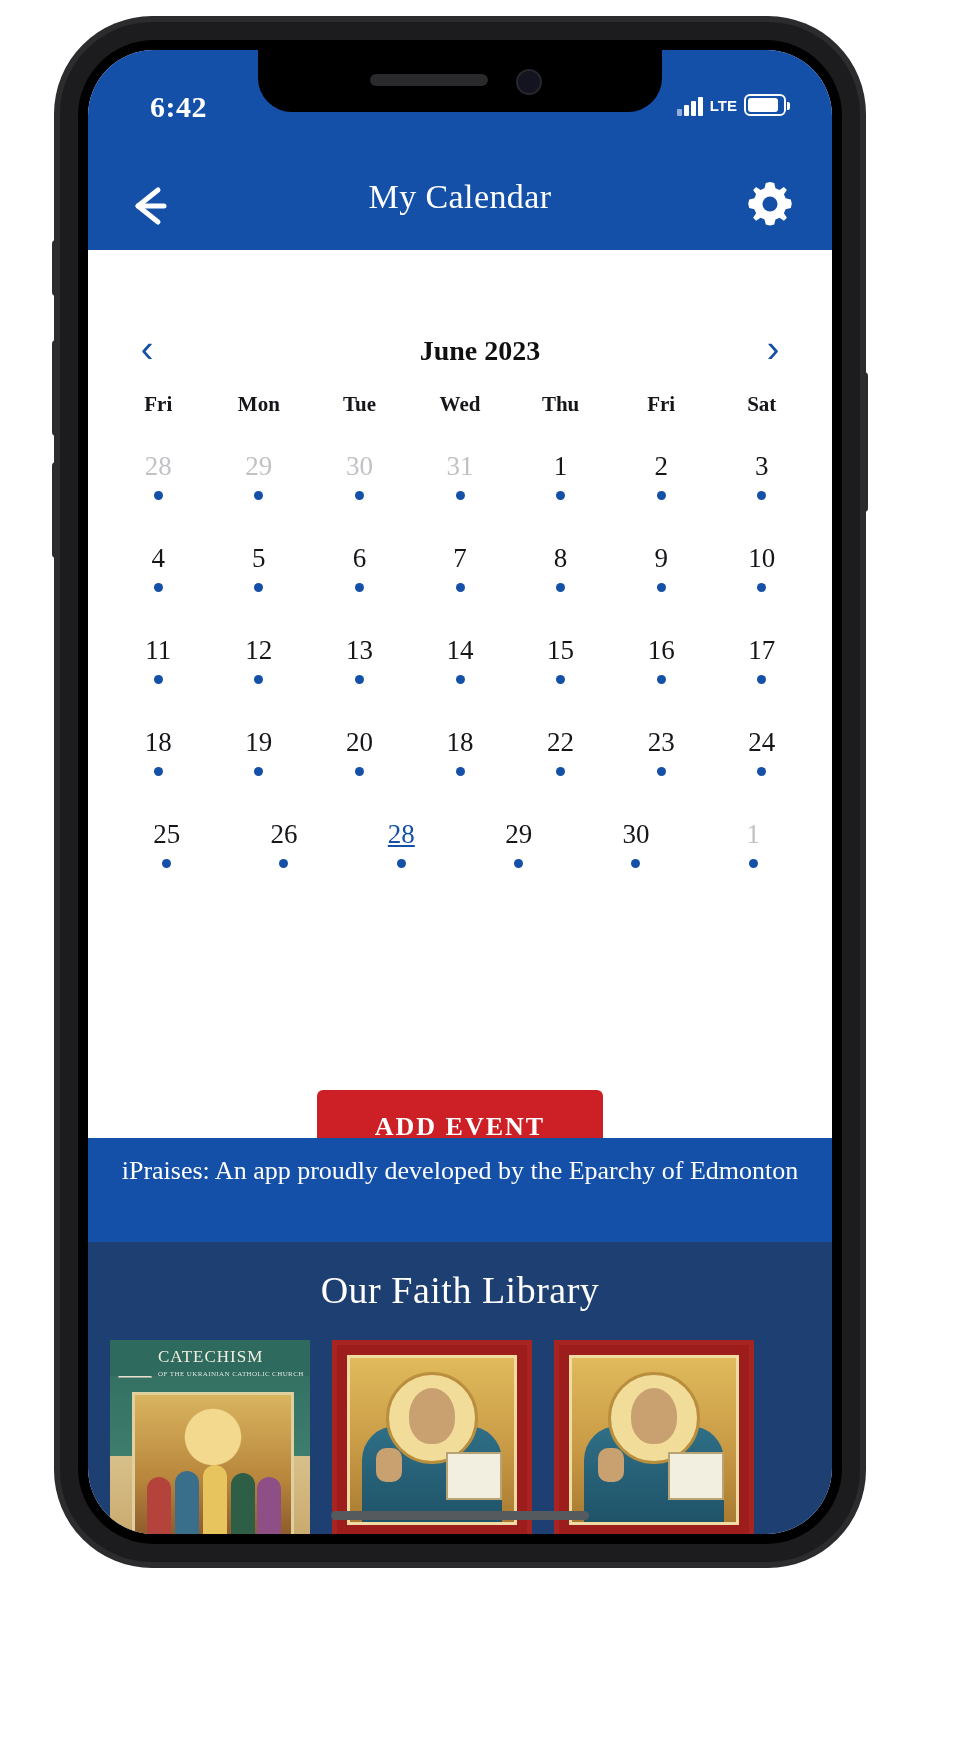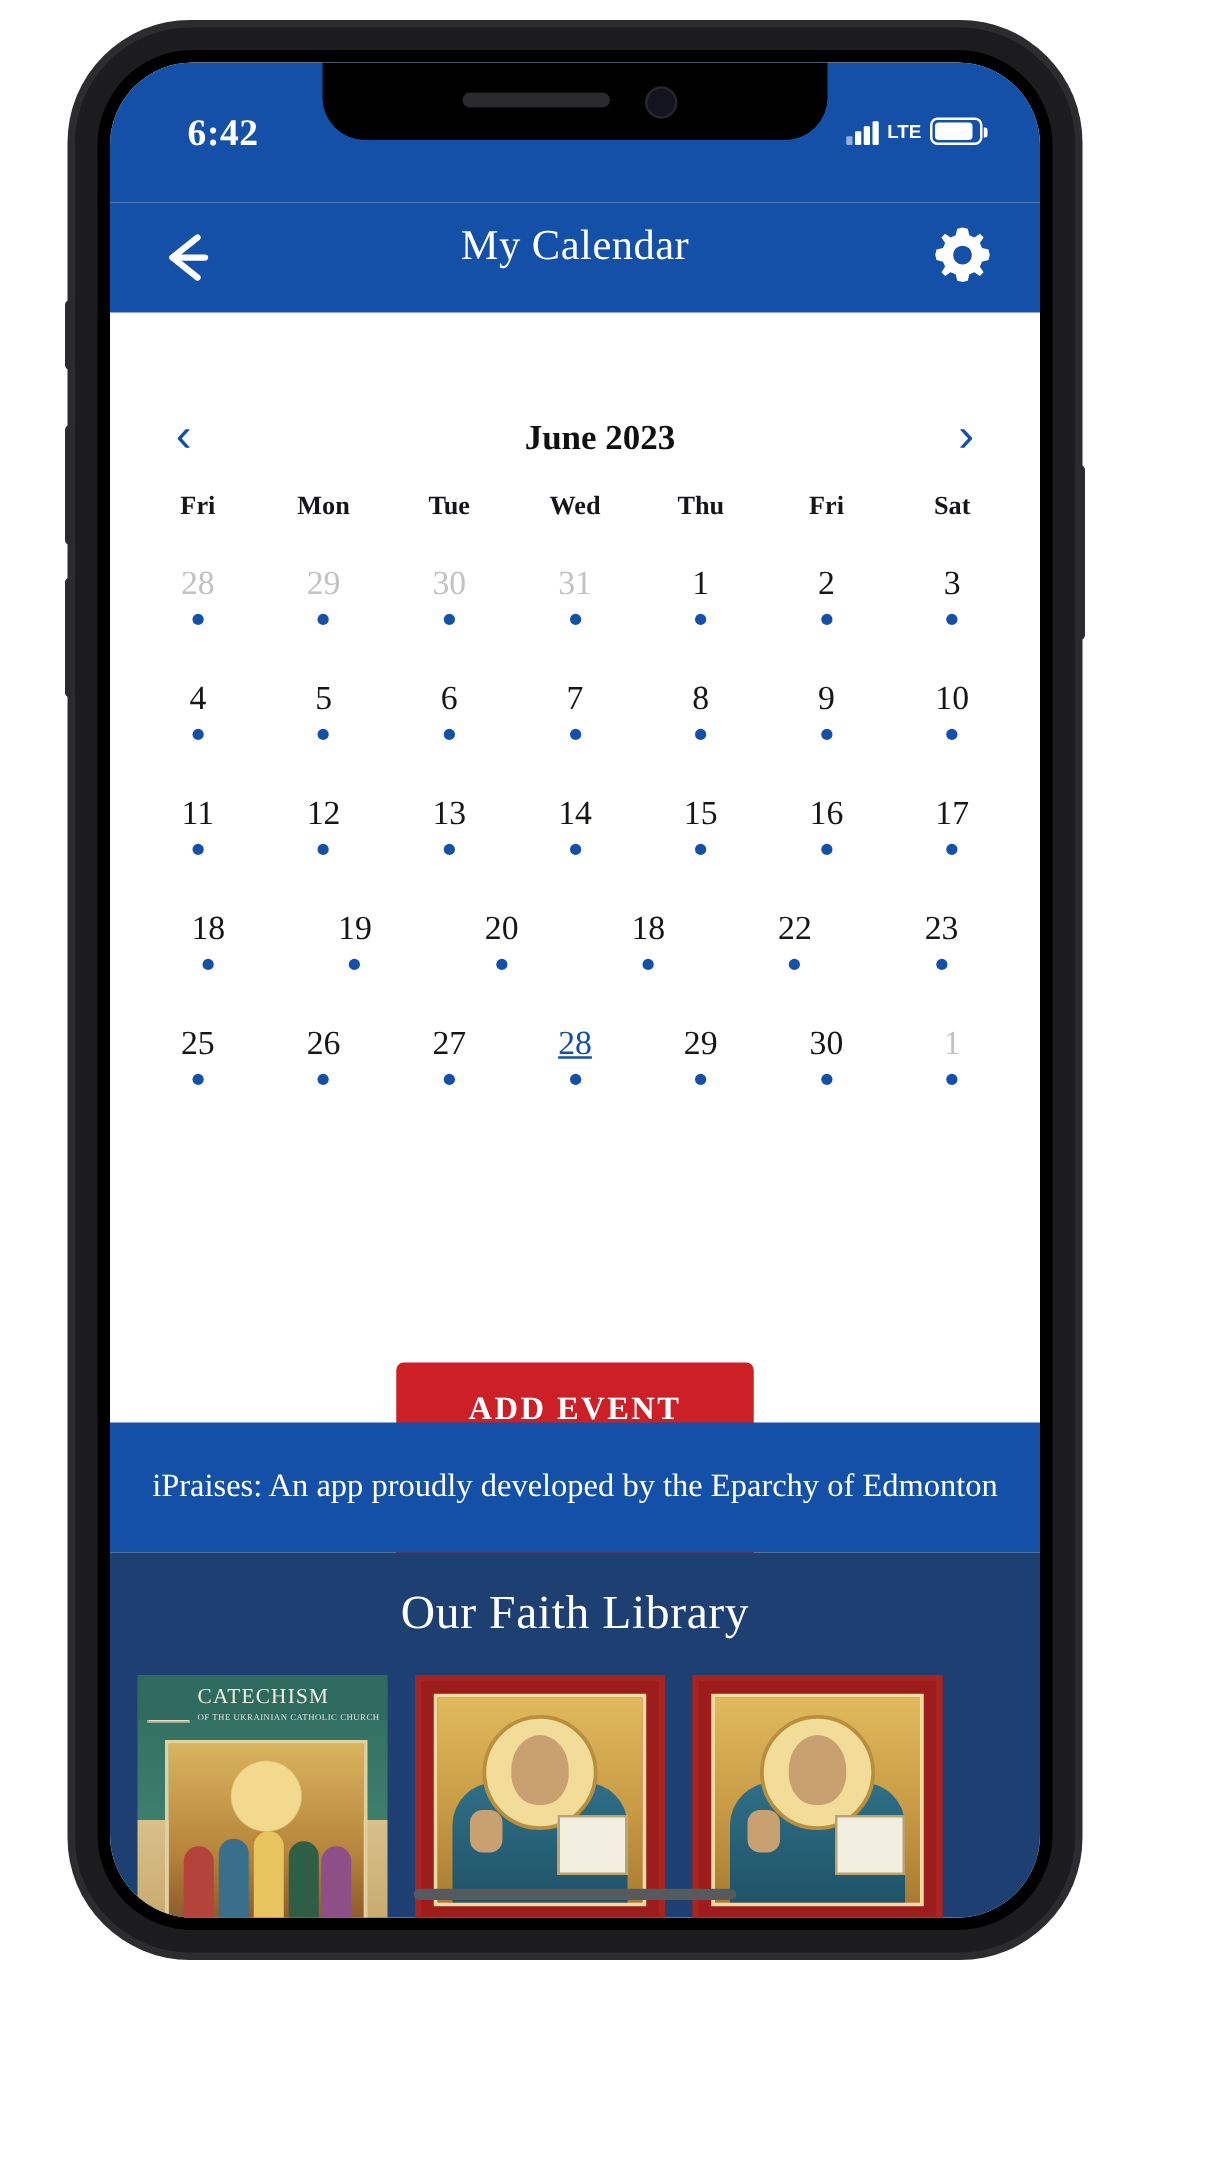--- a/index.html
+++ b/index.html
@@ -281,21 +281,21 @@
     position: absolute;
     left: 0;
     top: 1088px;
     width: 100%;
     height: 104px;
     background: #1450a8;
     color: #ffffff;
     text-align: center;
     font-size: 26px;
     line-height: 38px;
-    padding-top: 32px;
+    padding-top: 14px;
     box-sizing: border-box;
   }
   #banner-text { padding: 0 28px; }
 
   
   #library {
     position: absolute;
     left: 0;
     top: 1192px;
     width: 100%;
@@ -623,33 +623,33 @@
                 <div class="day-dot"></div>
               </div>
             <div class="day-cell">
                 <div class="day-num">22</div>
                 <div class="day-dot"></div>
               </div>
             <div class="day-cell">
                 <div class="day-num">23</div>
                 <div class="day-dot"></div>
               </div>
+            <div class="day-cell">
+                <div class="day-num">24</div>
+                <div class="day-dot"></div>
+              </div>
           </div>
 
           <div class="week-row">
             <div class="day-cell">
                 <div class="day-num">25</div>
                 <div class="day-dot"></div>
               </div>
             <div class="day-cell">
                 <div class="day-num">26</div>
-                <div class="day-dot"></div>
-              </div>
-            <div class="day-cell">
-                <div class="day-num">27</div>
                 <div class="day-dot"></div>
               </div>
             <div class="day-cell selected">
                 <div class="day-num">28</div>
                 <div class="day-dot"></div>
               </div>
             <div class="day-cell">
                 <div class="day-num">29</div>
                 <div class="day-dot"></div>
               </div>

